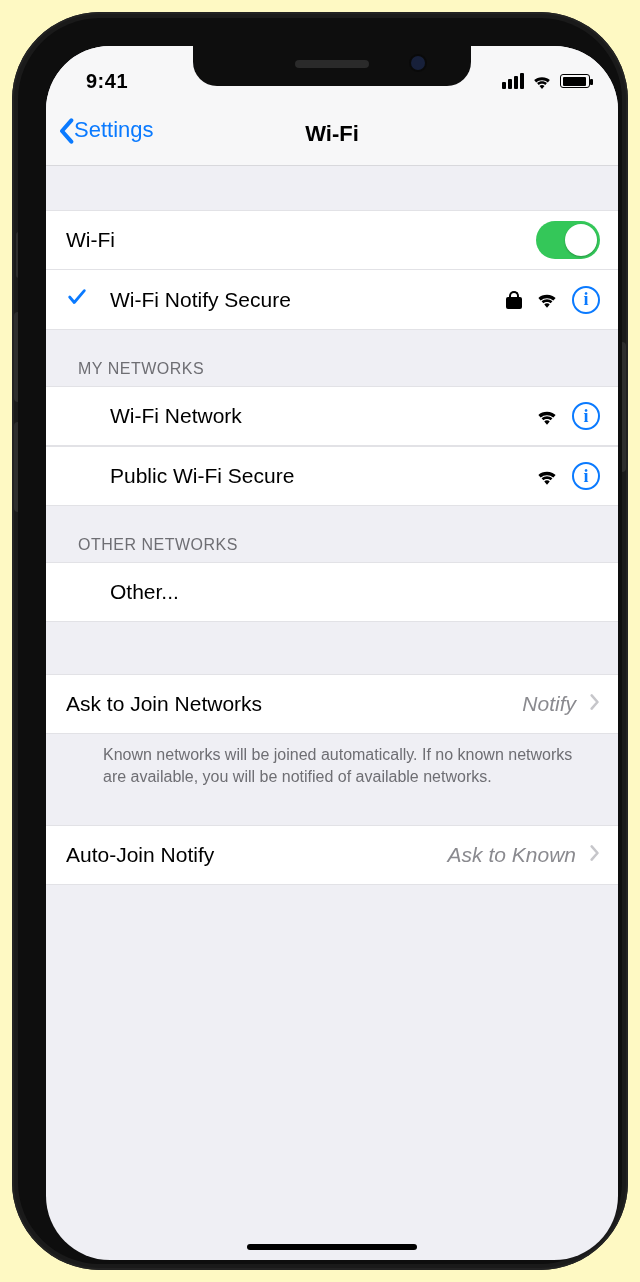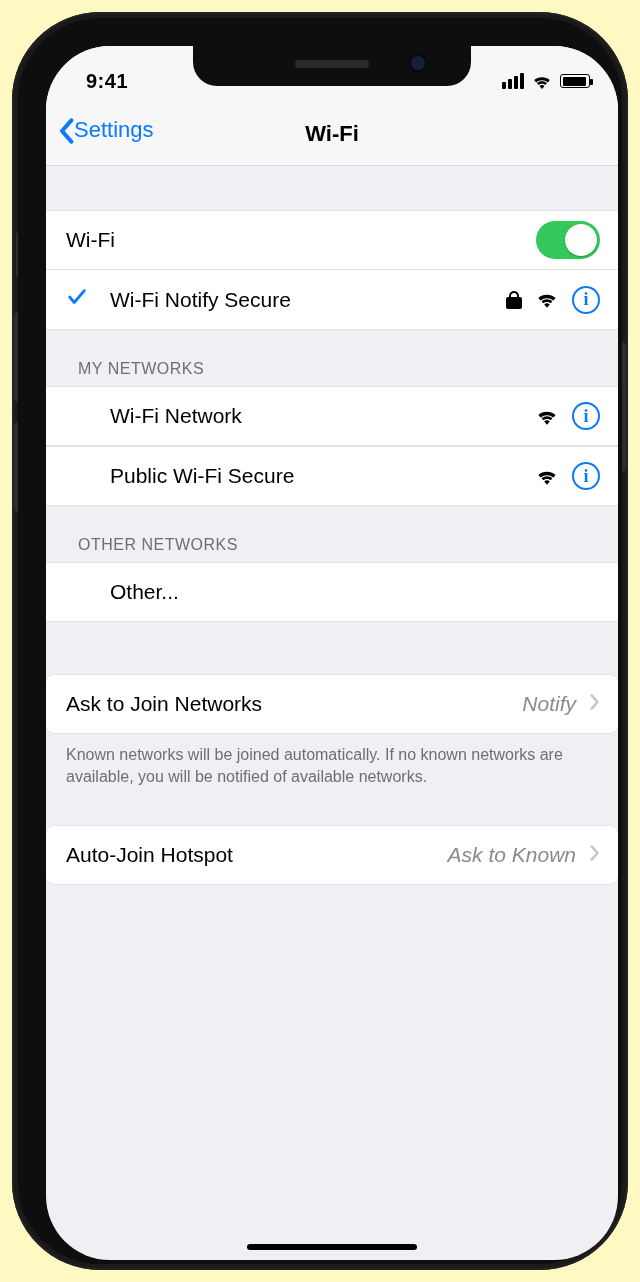--- a/index.html
+++ b/index.html
@@ -72,30 +72,30 @@
     background:#fff; min-height:58px; display:flex; align-items:center;
     padding: 0 18px 0 64px; font-size:21px; position:relative;
     border-bottom: 1px solid #e2e2e6;
   }
   .row.first { border-top: 1px solid #e2e2e6; }
   .row .label { flex:1; color:#000; }
   .row .trailing { display:flex; align-items:center; gap:14px; }
   .row .value { color:#8a8a8f; font-size:21px;font-style:italic; }
   .row .chev { color:#c6c6ca; }
   .row .check { position:absolute; left:20px; color:#0a7aff; }
-  .row.tight { padding-left: 20px; border-radius: 9px; }
+  .row.tight { padding-left: 20px; }
   .row.high { min-height:60px; }
 
   .section-gap { height: 44px; }
   .section-header {
     font-size: 16px; color:#6e6e73; letter-spacing: 0.5px;
     padding: 30px 20px 8px 20px; text-transform: uppercase; margin-left: 12px;
   }
   .footer-note {
-    font-size: 16px; color:#6e6e73; padding: 10px 36px 0 20px; line-height:1.4;
+    font-size: 16px; color:#6e6e73; padding: 10px 36px 0 20px; line-height:1.4;margin-left:37px;
   }
 
   
   .toggle { width:64px; height:38px; background:#34c759; border-radius:20px; position:relative; }
   .toggle .knob { position:absolute; right:3px; top:3px; width:32px; height:32px; background:#fff; border-radius:50%; box-shadow:0 1px 2px rgba(0,0,0,.25);}
 
   
   .info { width:28px; height:28px; border:2px solid #0a7aff; border-radius:50%; color:#0a7aff;
     display:flex; align-items:center; justify-content:center; font-size:18px; font-weight:600; font-family: Georgia, 'Times New Roman', serif;}
 
@@ -231,21 +231,21 @@
                   <path fill="none" stroke="#c6c6ca" stroke-width="3" stroke-linecap="round" stroke-linejoin="round" d="M2 2l7 8-7 8"></path>
                 </svg>
             </span>
           </div>
         </div>
         <div class="footer-note">Known networks will be joined automatically. If no known networks are available, you will be notified of available networks.</div>
 
         <div style="height:36px;"></div>
 
         <div class="row first tight high">
-          <div class="label">Auto-Join Hotspot</div>
+          <div class="label">Auto-Join Notify</div>
           <div class="trailing">
             <div class="value">Ask to Known</div>
             <span class="chev">
               <svg width="10" height="18" viewBox="0 0 12 20">
                   <path fill="none" stroke="#c6c6ca" stroke-width="3" stroke-linecap="round" stroke-linejoin="round" d="M2 2l7 8-7 8"></path>
                 </svg>
             </span>
           </div>
         </div>
       </div>

